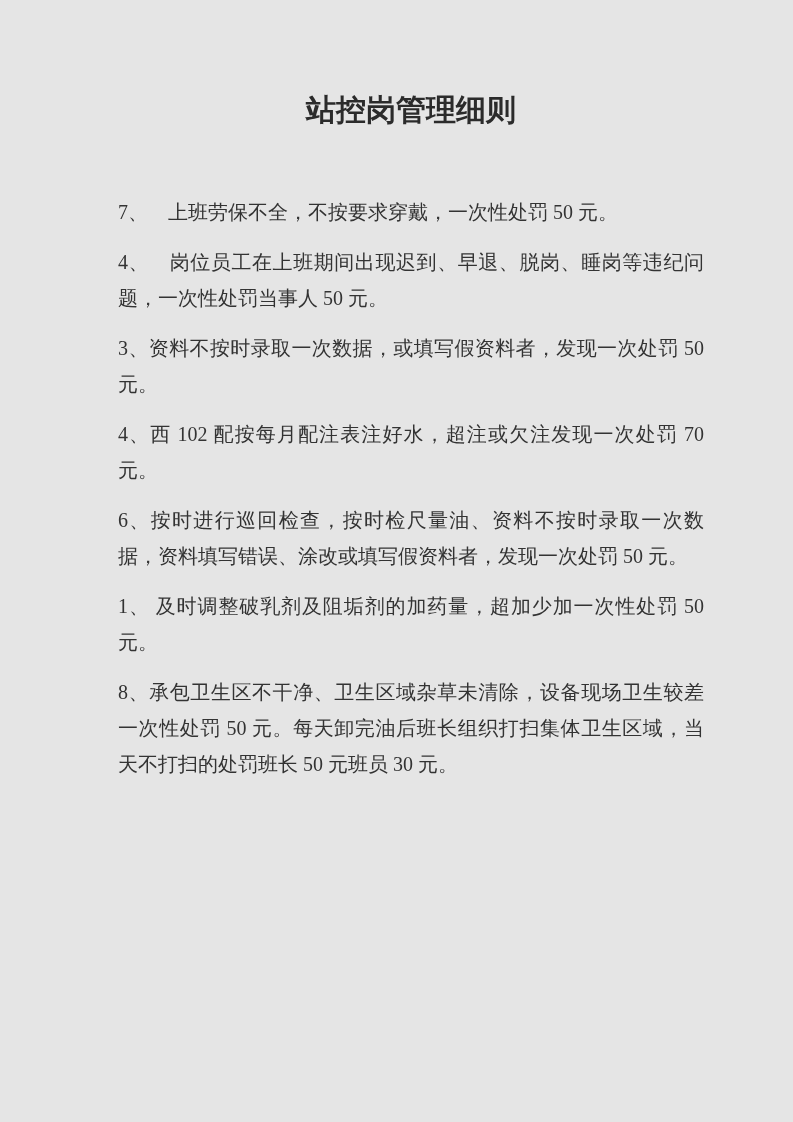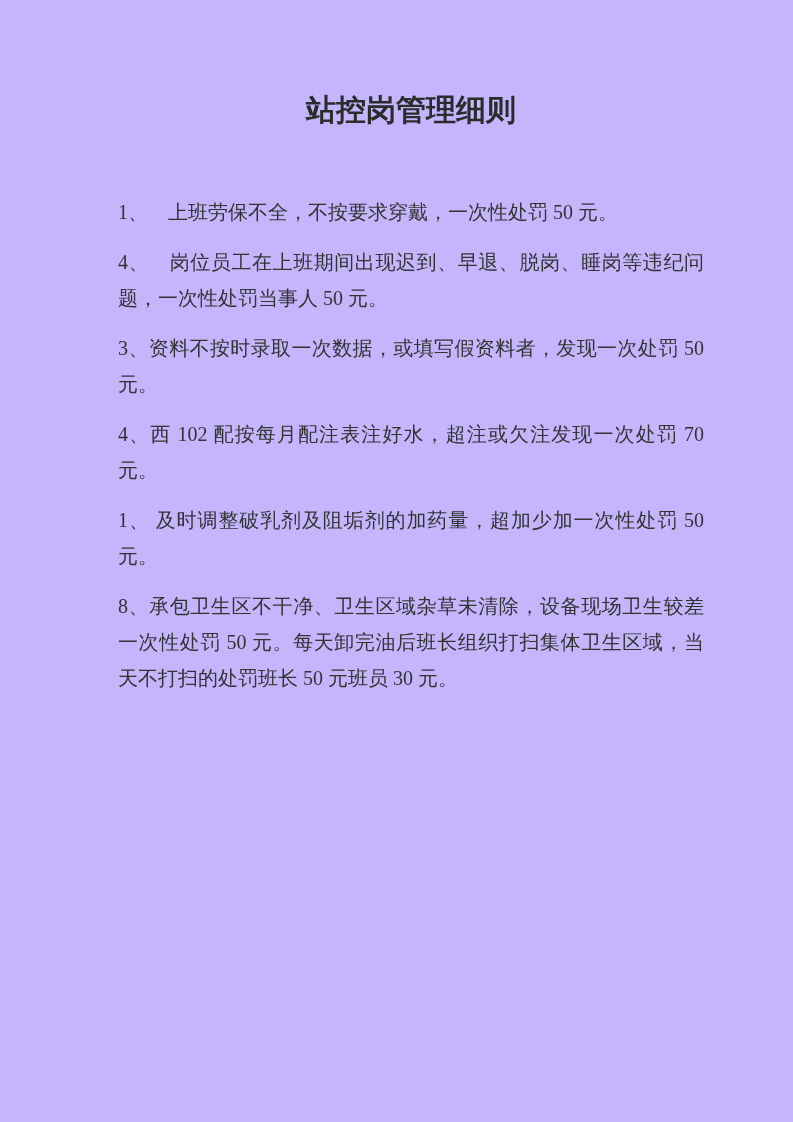--- a/index.html
+++ b/index.html
@@ -13,21 +13,21 @@
     background: #ffffff;
     font-family: "Liberation Serif", "DejaVu Serif", serif;
     color: #333333;
     overflow: hidden;
   }
   .page {
     box-sizing: border-box;
     width: 793px;
     height: 1122px;
     padding: 88px 89px 0 118px;
-    background: #c4b5fd;
+    background: #e5e5e5;
   }
   .doc-title {
     margin: 0 0 62px 0;
     font-size: 30px;
     line-height: 44px;
     font-weight: bold;
     text-align: center;
     color: #2b2b2b;
     letter-spacing: 0px;
   }
@@ -46,20 +46,21 @@
     word-break: break-all;
   }
 </style>
 </head>
 <body>
 
 <div class="page">
   <h1 class="doc-title">站控岗管理细则</h1>
 
   <div class="rules">
-    <p class="rule">1、　上班劳保不全，不按要求穿戴，一次性处罚 50 元。</p>
+    <p class="rule">7、　上班劳保不全，不按要求穿戴，一次性处罚 50 元。</p>
     <p class="rule">4、　岗位员工在上班期间出现迟到、早退、脱岗、睡岗等违纪问题，一次性处罚当事人 50 元。</p>
     <p class="rule">3、资料不按时录取一次数据，或填写假资料者，发现一次处罚 50 元。</p>
     <p class="rule">4、西 102 配按每月配注表注好水，超注或欠注发现一次处罚 70 元。</p>
+    <p class="rule">6、按时进行巡回检查，按时检尺量油、资料不按时录取一次数据，资料填写错误、涂改或填写假资料者，发现一次处罚 50 元。</p>
     <p class="rule">1、 及时调整破乳剂及阻垢剂的加药量，超加少加一次性处罚 50 元。</p>
     <p class="rule">8、承包卫生区不干净、卫生区域杂草未清除，设备现场卫生较差一次性处罚 50 元。每天卸完油后班长组织打扫集体卫生区域，当天不打扫的处罚班长 50 元班员 30 元。</p>
   </div>
 </div>
 
 </body></html>

